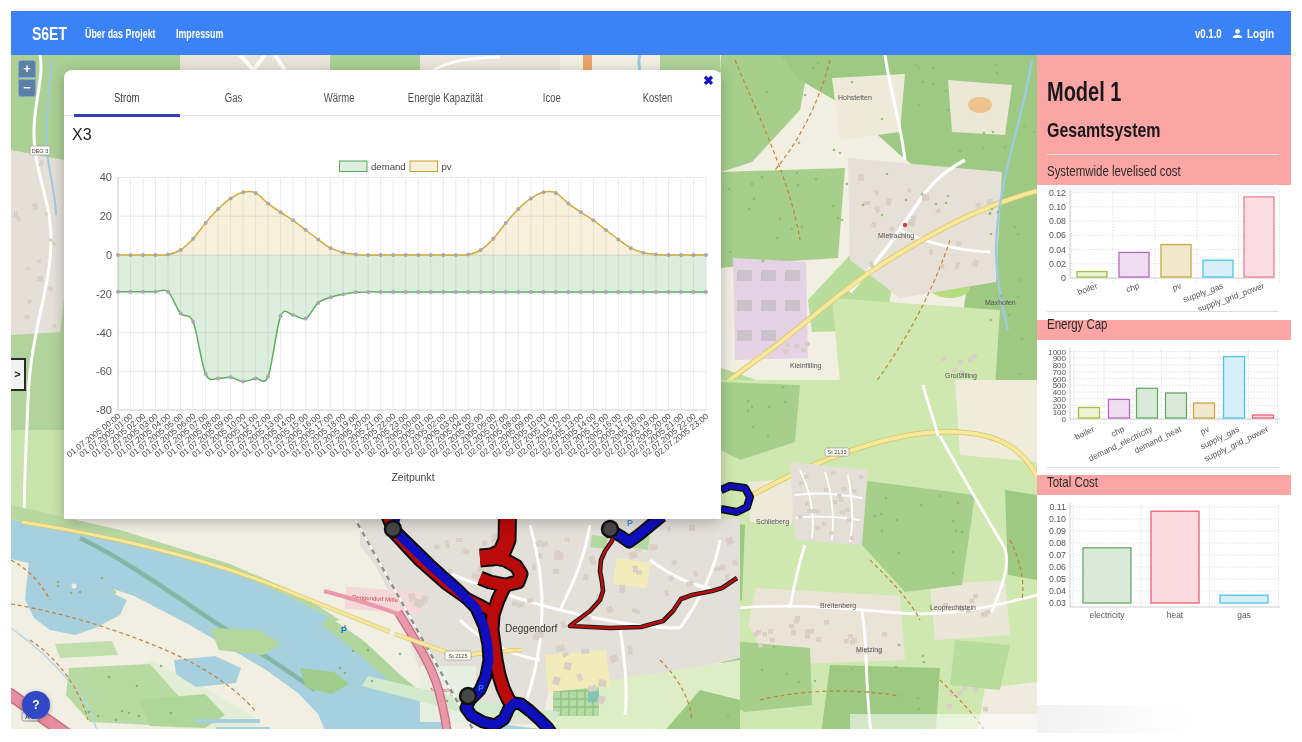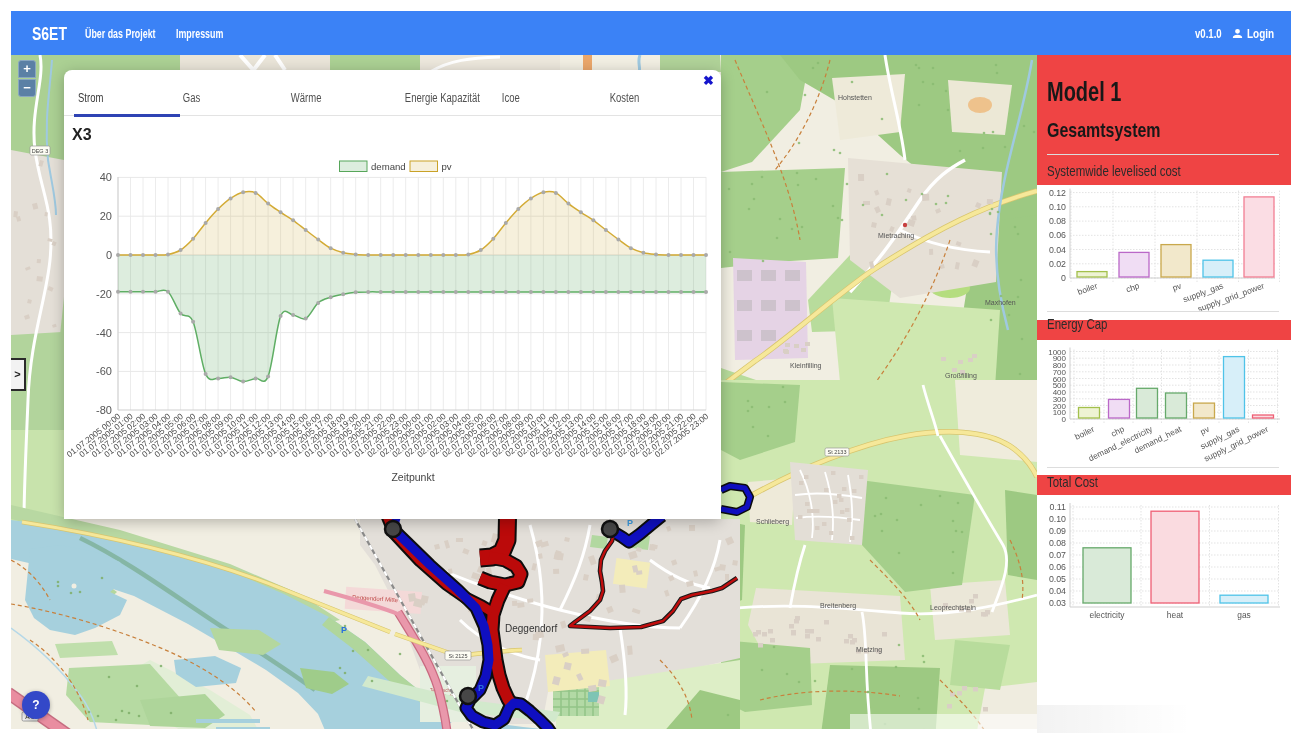--- a/index.html
+++ b/index.html
@@ -12,26 +12,26 @@
   #navbar .login { font-size:12.5px; font-weight:bold; left:1236px; top:16px; transform:scaleX(0.80); }
   #mapwrap { position:absolute; left:11px; top:55px; width:1026px; height:674px; overflow:hidden; }
   .zbtn { position:absolute; left:7px; width:18px; height:18px; background:#5b80a5; border:1px solid #8aa7c0; color:#fff; font-weight:bold; font-size:13px; text-align:center; line-height:16px; }
   #zin { top:5px; border-radius:3px 3px 0 0; }
   #zout { top:24px; border-radius:0 0 3px 3px; }
   #sidetab { position:absolute; left:0; top:303px; width:15px; height:33px; background:#f2f2f2; border:2px solid #2b2b2b; border-left:none; color:#222; font-size:11px; font-weight:bold; text-align:center; line-height:29px; }
   #fab { position:absolute; left:11px; top:636px; width:28px; height:28px; border-radius:50%; background:#3348c8; color:#fff; font-size:12px; font-weight:bold; text-align:center; line-height:28px; box-shadow:0 1px 4px rgba(0,0,0,0.3); }
   #modal { position:absolute; left:64px; top:70px; width:657px; height:449px; background:#fff; border-radius:8px; box-shadow:0 3px 14px rgba(0,0,0,0.25); }
   #closex { position:absolute; right:7px; top:3px; color:#1414cc; font-size:13px; font-weight:bold; }
   #tabs { display:flex; padding:0 10px; border-bottom:1px solid #e3e3e3; margin-top:9px; }
-  #tabs .tab { flex:1; font-size:12.5px; color:#4f4f4f; padding:12px 0 9px 0; }
+  #tabs .tab { flex:1; text-align:center; font-size:12.5px; color:#4f4f4f; padding:12px 0 9px 0; }
   #tabs .tab span { display:inline-block; transform:scaleX(0.76); }
   #tabs .tab.active { color:#3a3a3a; border-bottom:3px solid #2f43b4; margin-bottom:-2px; }
-  #x3 { position:absolute; left:8px; top:56px; font-size:16px; font-weight:bold; color:#222; }
+  #x3 { position:absolute; left:8px; top:56px; font-size:16px; font-weight:normal; color:#222; }
   #mchart { position:absolute; left:0; top:85px; }
-  #sidebar { position:absolute; left:1037px; top:55px; width:254px; height:570px; background:#ef4444; }
+  #sidebar { position:absolute; left:1037px; top:55px; width:254px; height:570px; background:#fca5a5; }
   #sidebar .el { position:absolute; }
   #sidebar h1 { font-size:27px; font-weight:bold; color:#181818; transform:scaleX(0.74); transform-origin:left; }
   #sidebar h2 { font-size:21px; font-weight:bold; color:#181818; transform:scaleX(0.76); transform-origin:left; }
   #sidebar .hr { height:1px; background:#ddd; width:232px; left:10px; }
   #sidebar .ct { font-size:14.5px; color:#2b2b2b; transform:scaleX(0.79); transform-origin:left; }
 </style>
 </head>
 <body>
 <div id="mapwrap">
   <svg id="mapsvg" width="1026" height="674" viewBox="11 55 1026 674">

